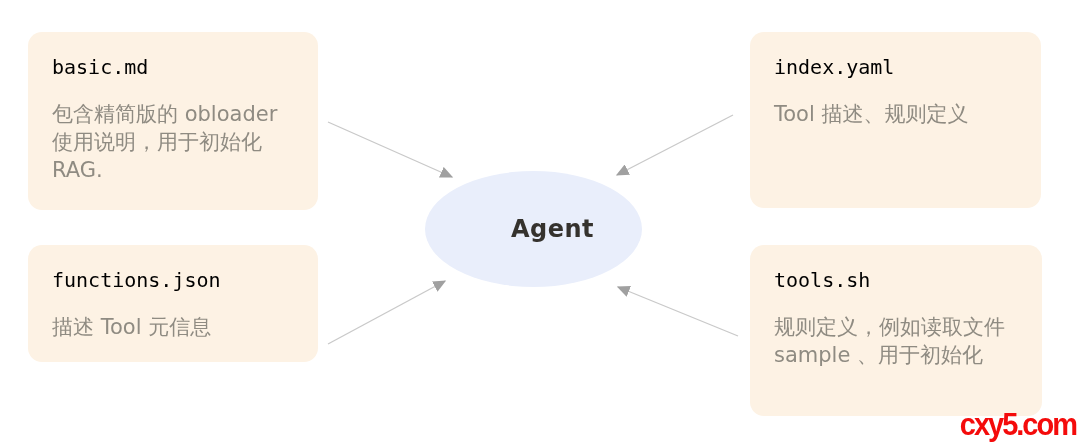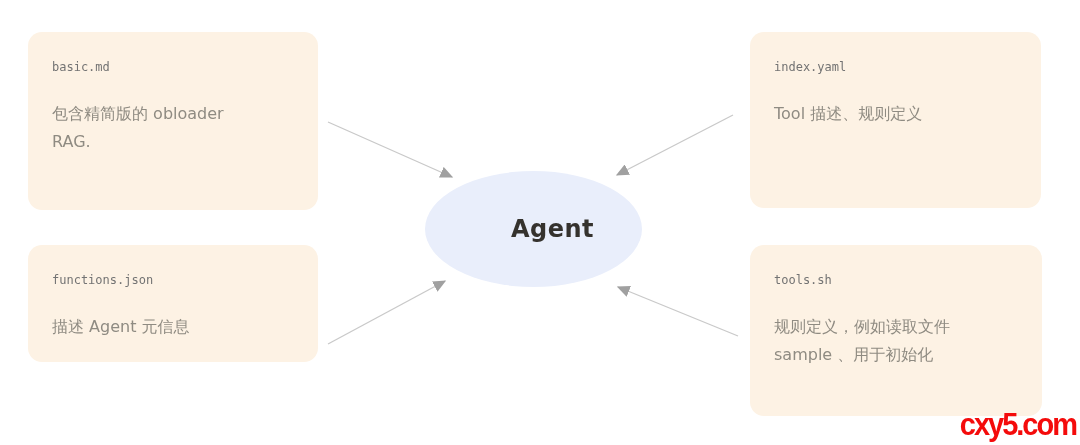--- a/index.html
+++ b/index.html
@@ -29,28 +29,28 @@
     border-radius: 14px;
     padding: 20px 24px;
     box-sizing: border-box;
   }
   .node-basic     { left: 28px;  top: 32px;  width: 290px; height: 178px; }
   .node-index     { left: 750px; top: 32px;  width: 291px; height: 176px; }
   .node-functions { left: 28px;  top: 245px; width: 290px; height: 117px; }
   .node-tools     { left: 750px; top: 245px; width: 292px; height: 171px; }
   .node-title {
     font-family: "DejaVu Sans Mono", "Liberation Mono", monospace;
-    font-size: 12px;
+    font-size: 20px;
     line-height: 26px;
-    color: #737373;
+    color: #000000;
     margin: 2px 0 20px 0;
     white-space: nowrap;
   }
   .node-desc {
-    font-size: 16px;
+    font-size: 21px;
     line-height: 28px;
     color: #8f8b82;
   }
   .center-ellipse {
     position: absolute;
     left: 425px;
     top: 171px;
     width: 217px;
     height: 116px;
     background: #e9eefb;
@@ -93,35 +93,36 @@
     <line x1="328" y1="122" x2="452" y2="177" stroke="#c9c9c9" stroke-width="1.3" marker-end="url(#arrowhead)"></line>
     <line x1="733" y1="115" x2="617" y2="175" stroke="#c9c9c9" stroke-width="1.3" marker-end="url(#arrowhead)"></line>
     <line x1="328" y1="344" x2="445" y2="281" stroke="#c9c9c9" stroke-width="1.3" marker-end="url(#arrowhead)"></line>
     <line x1="738" y1="336" x2="618" y2="287" stroke="#c9c9c9" stroke-width="1.3" marker-end="url(#arrowhead)"></line>
   </svg>
 
   <div class="node node-basic">
     <div class="node-title">basic.md</div>
     <div class="node-desc">
       <div>包含精简版的 obloader</div>
+      <div>使用说明，用于初始化</div>
       <div>RAG.</div>
     </div>
   </div>
 
   <div class="node node-index">
     <div class="node-title">index.yaml</div>
     <div class="node-desc">
       <div>Tool 描述、规则定义</div>
     </div>
   </div>
 
   <div class="node node-functions">
     <div class="node-title">functions.json</div>
     <div class="node-desc">
-      <div>描述 Agent 元信息</div>
+      <div>描述 Tool 元信息</div>
     </div>
   </div>
 
   <div class="node node-tools">
     <div class="node-title">tools.sh</div>
     <div class="node-desc">
       <div>规则定义，例如读取文件</div>
       <div>sample 、用于初始化</div>
     </div>
   </div>

